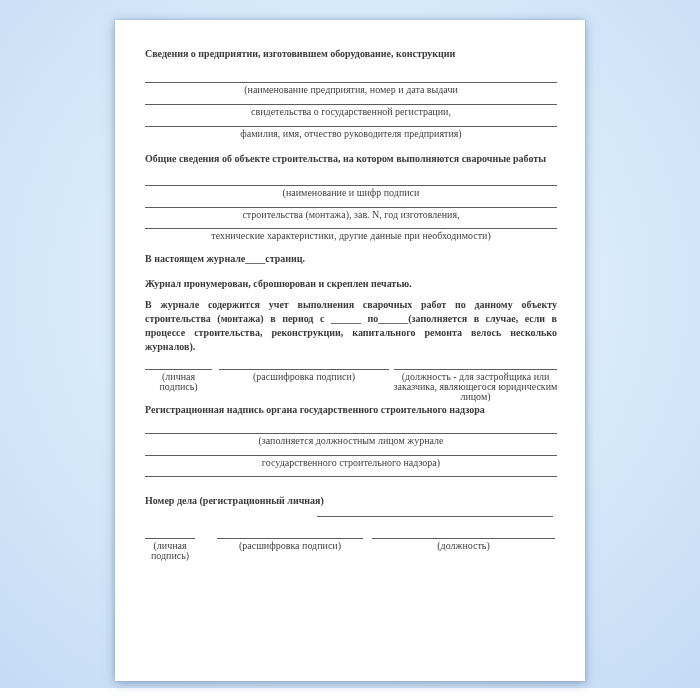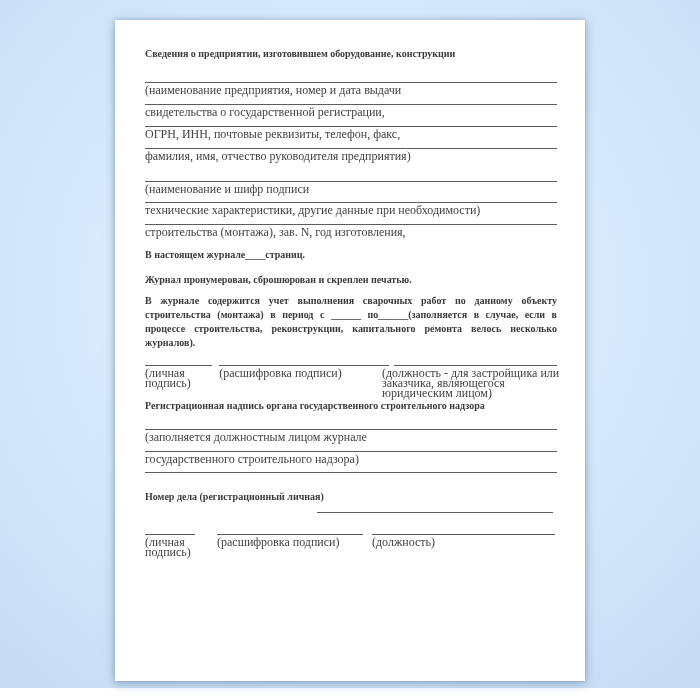--- a/index.html
+++ b/index.html
@@ -20,22 +20,22 @@
   .content {
     position:absolute; left:30px; top:0; width:412px;
     padding-top:27px;
     color:#3a3a3a; font-size:10px; font-weight:bold; line-height:13px;
   }
   .heading { line-height:13px; }
   .h2 { margin-top:13px; }
   .h3 { margin-top:1px; }
   .frow { border-top:1px solid #5c5c5c; }
   .cap {
-    font-size:12px; font-weight:normal; line-height:10px;
-    padding-top:2px; color:#424242;
+    font-size:10px; font-weight:normal; line-height:10px;
+    padding-top:2px; text-align:center; color:#424242;
   }
   .mt22{margin-top:22px} .mt20{margin-top:20px} .mt17{margin-top:17px}
   .mt9{margin-top:9px} .mt8{margin-top:8px}
   .p1 { margin-top:11px; }
   .p2 { margin-top:12px; }
   .p3 { margin-top:8px; line-height:14px; text-align:justify; }
   .sigrow { display:flex; align-items:flex-start; }
   .sig1 { margin-top:15px; }
   .sig2 { margin-top:21px; }
   .sigcol { border-top:1px solid #5c5c5c; }
@@ -57,35 +57,33 @@
 
       <div class="heading">Сведения о предприятии, изготовившем оборудование, конструкции</div>
 
       <div class="frow mt22">
         <div class="cap">(наименование предприятия, номер и дата выдачи</div>
       </div>
       <div class="frow mt9">
         <div class="cap">свидетельства о государственной регистрации,</div>
       </div>
       <div class="frow mt9">
-        <div class="cap">ОГРН, ИНН, почтовые реквизиты, телефон, факс,</div>
-      </div>
-      <div class="frow mt9">
         <div class="cap">фамилия, имя, отчество руководителя предприятия)</div>
       </div>
 
+      <div class="heading h2">Общие сведения об объекте строительства, на котором выполняются сварочные работы</div>
 
       <div class="frow mt20">
         <div class="cap">(наименование и шифр подписи</div>
       </div>
+      <div class="frow mt9">
+        <div class="cap">строительства (монтажа), зав. N, год изготовления,</div>
+      </div>
       <div class="frow mt8">
         <div class="cap">технические характеристики, другие данные при необходимости)</div>
-      </div>
-      <div class="frow mt9">
-        <div class="cap">строительства (монтажа), зав. N, год изготовления,</div>
       </div>
 
       <div class="p1">В настоящем журнале____страниц.</div>
       <div class="p2">Журнал пронумерован, сброшюрован и скреплен печатью.</div>
       <div class="p3">В журнале содержится учет выполнения сварочных работ по данному объекту строительства (монтажа) в период с ______ по______(заполняется в случае, если в процессе строительства, реконструкции, капитального ремонта велось несколько журналов).</div>
 
       <div class="sigrow sig1">
         <div class="sigcol s1c1">
           <div class="cap">(личная подпись)</div>
         </div>

